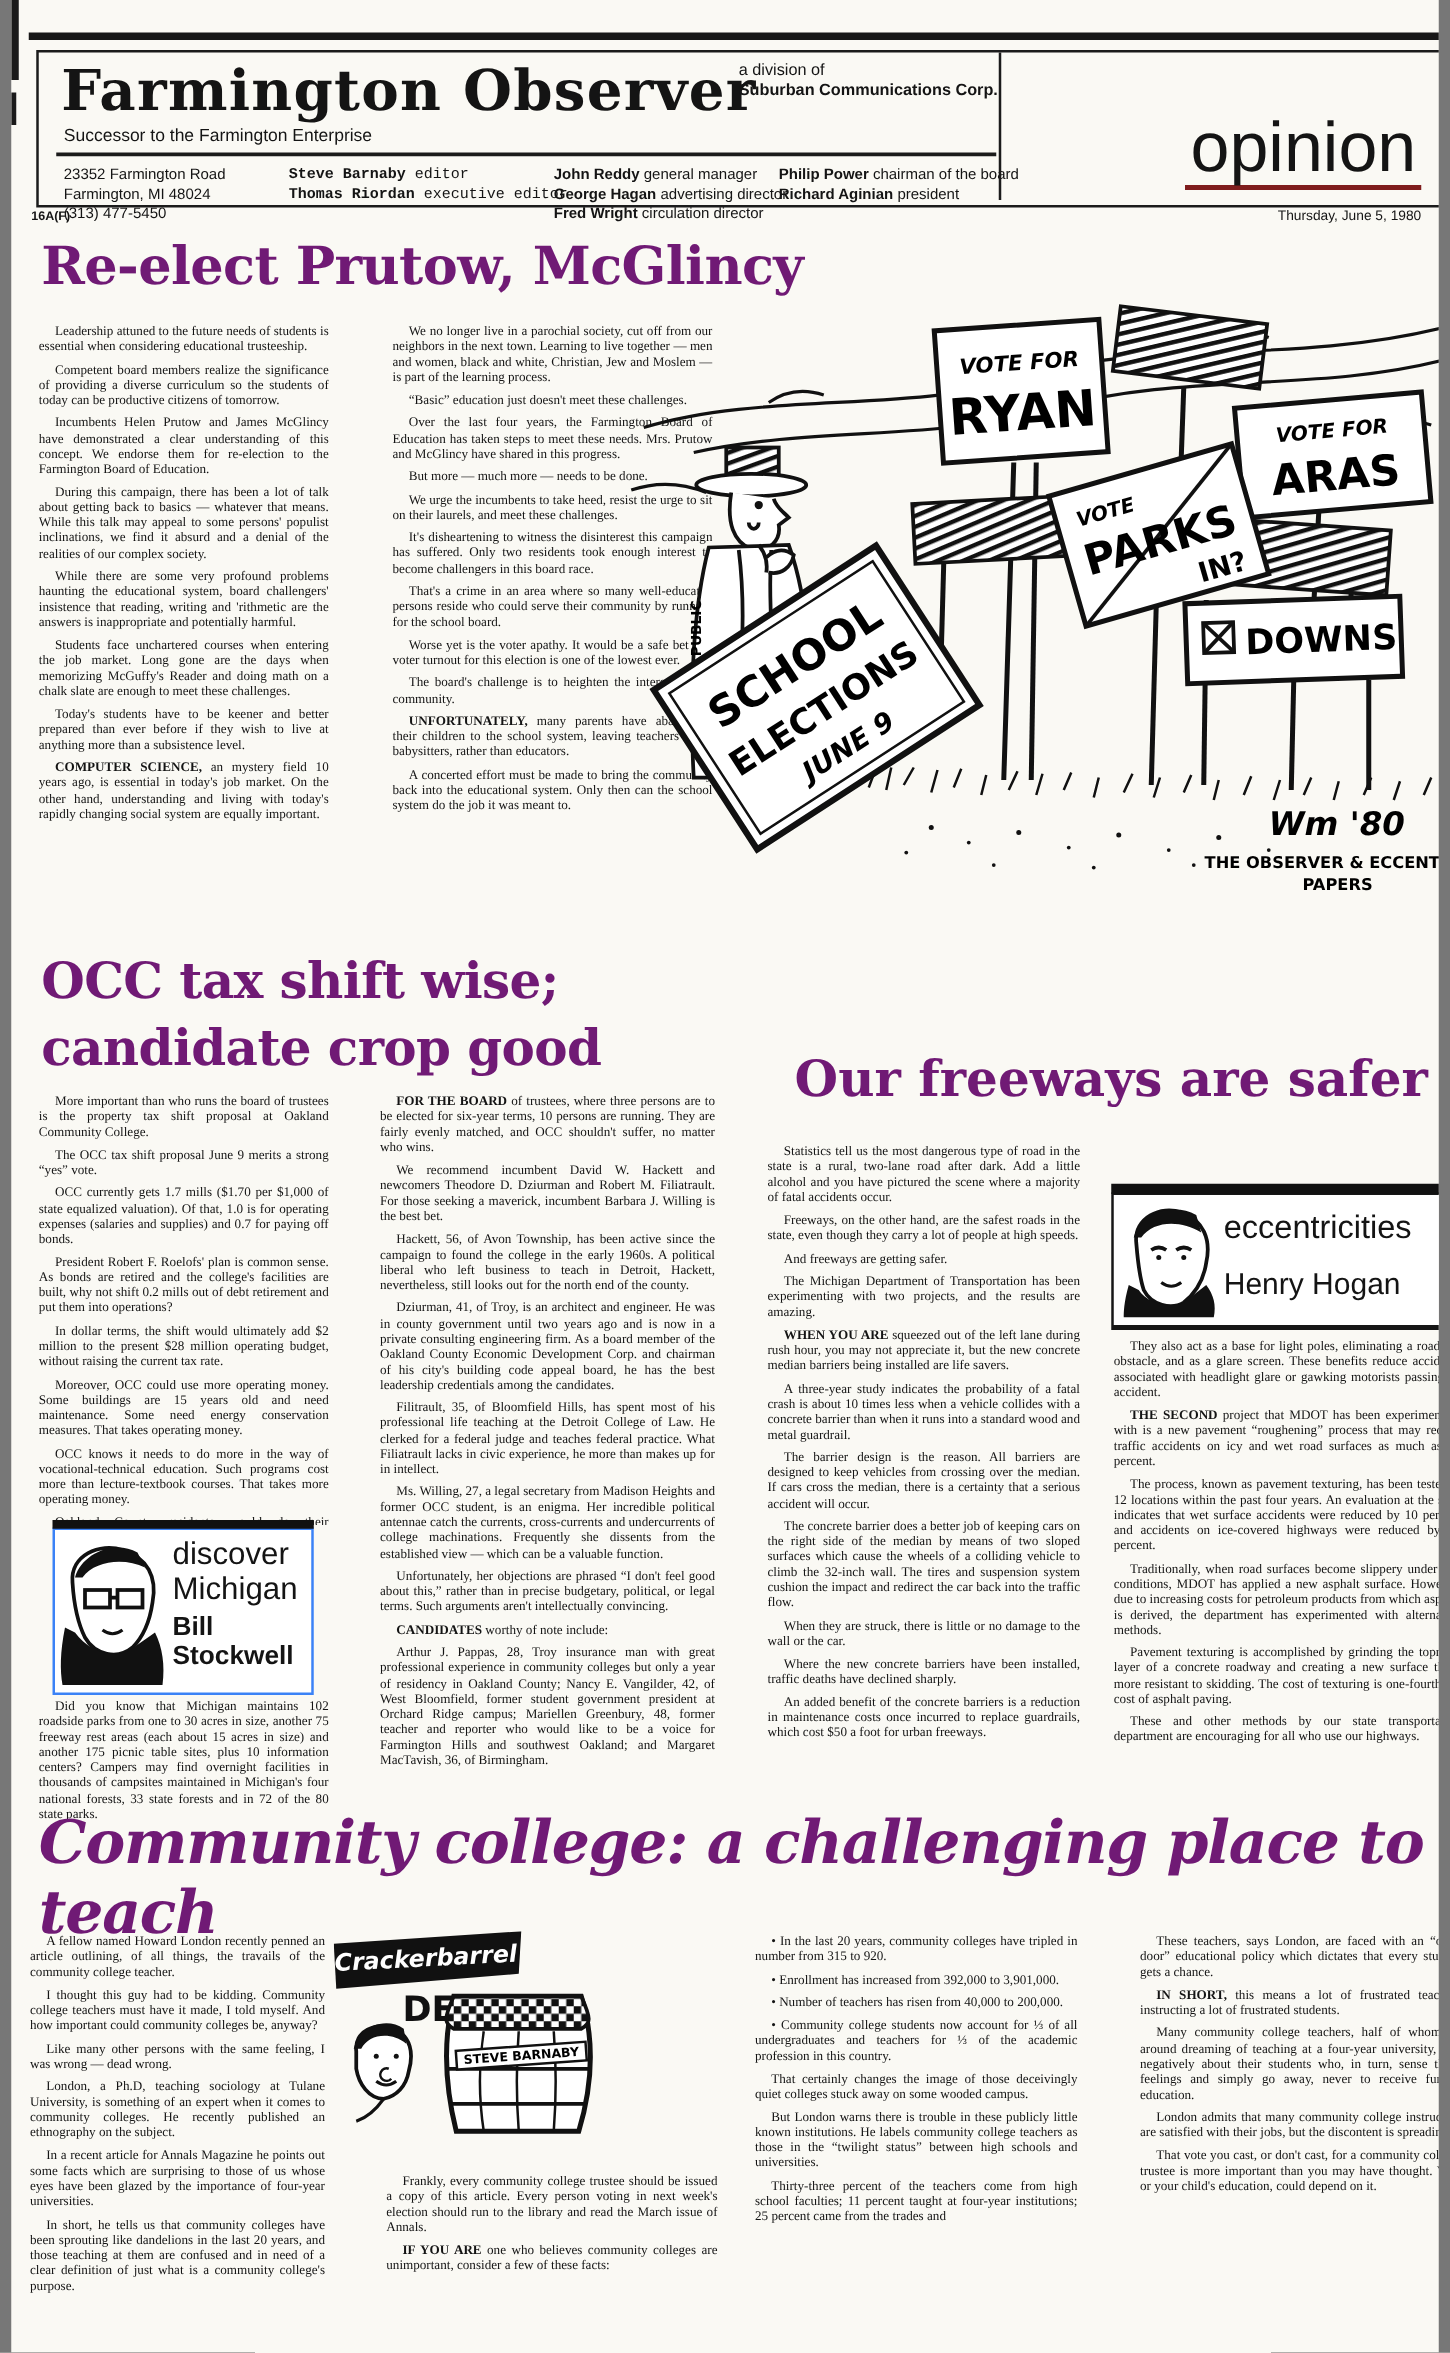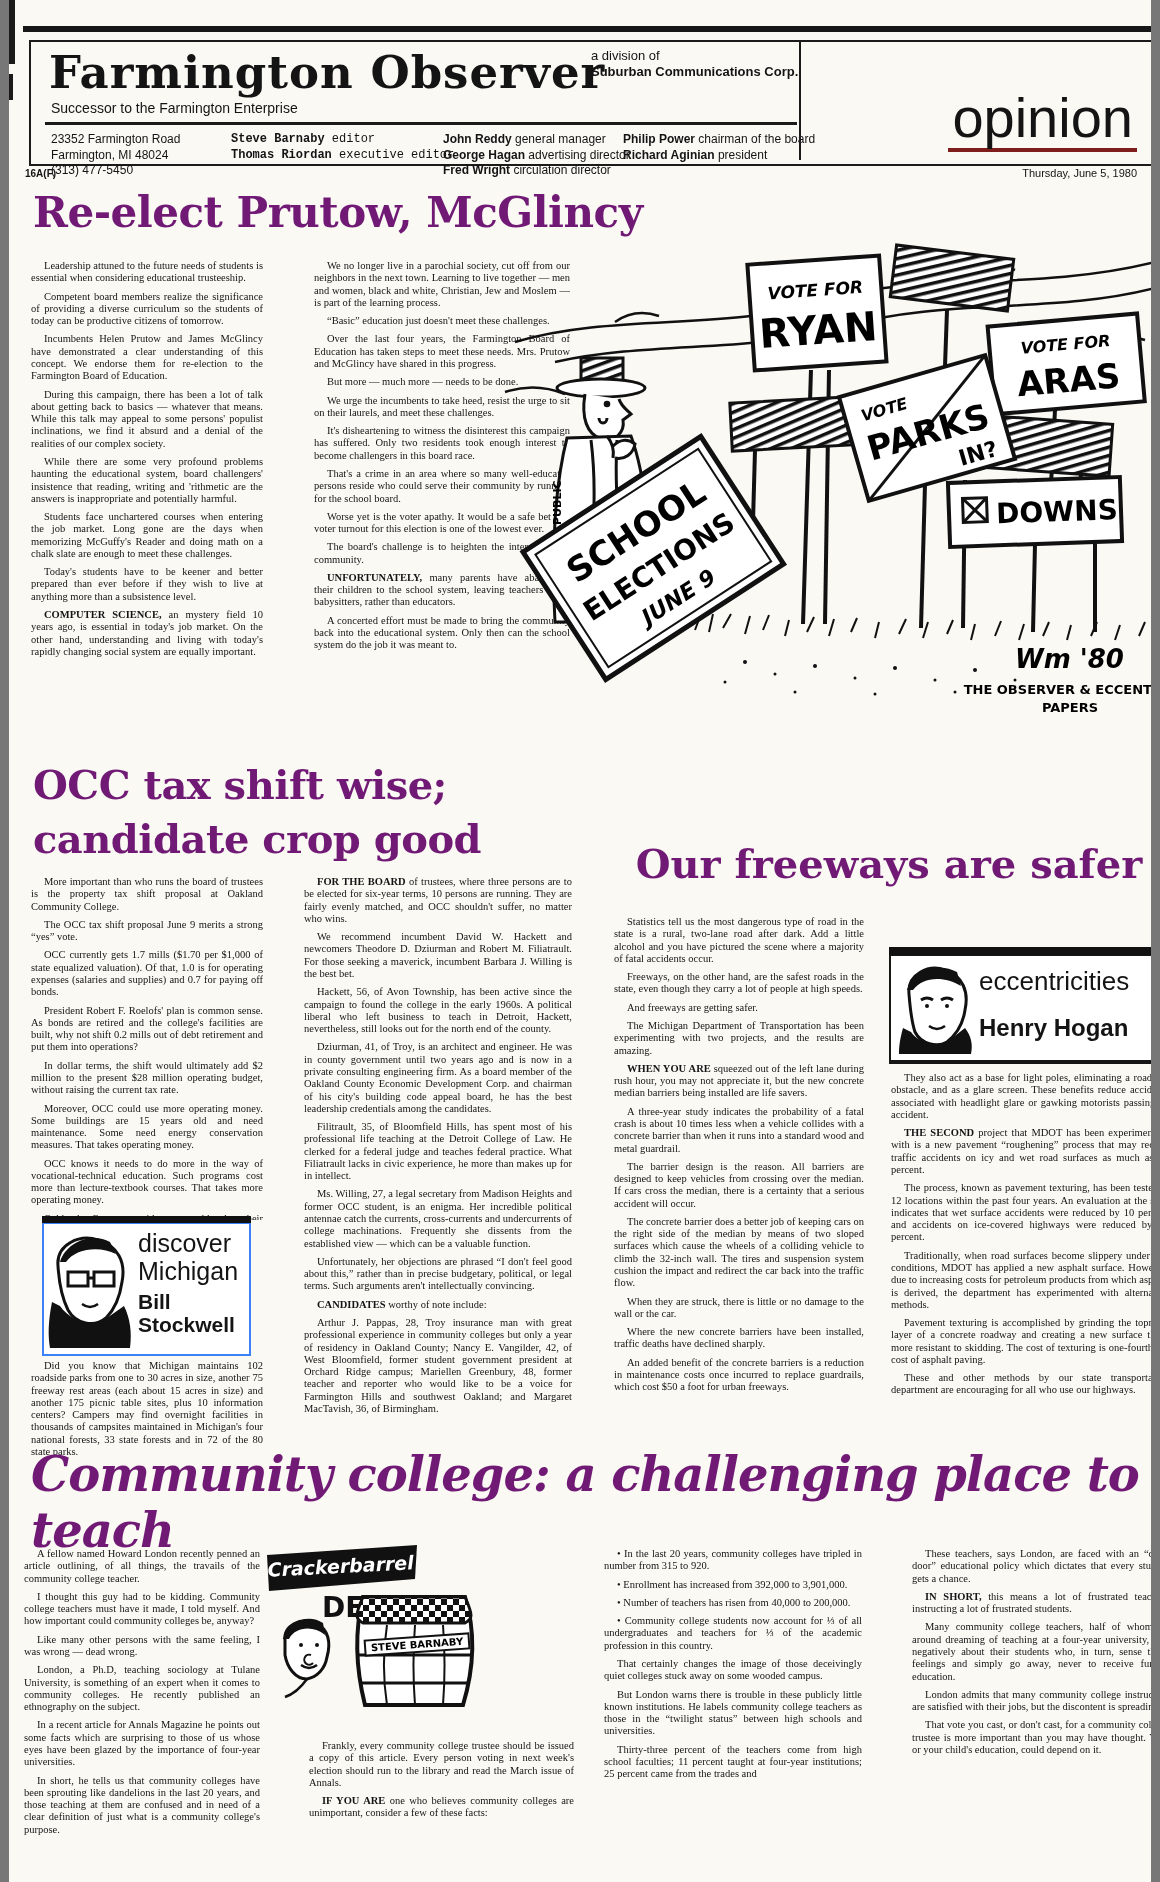--- a/index.html
+++ b/index.html
@@ -50,21 +50,21 @@
   .cc4{left:903px;top:1548px;width:257px;height:332px;}
   
   .dm-box{position:absolute;left:33px;top:1222px;width:205px;height:130px;border:2px solid #3b82f6;background:#fff;}
   .dm-bar{position:absolute;left:-2px;top:-8px;width:209px;height:7px;background:#111;}
   .dm-title{position:absolute;left:94px;top:6px;font-family:"Liberation Sans",sans-serif;font-size:25px;line-height:1.1;}
   .dm-author{position:absolute;left:94px;top:66px;font-family:"Liberation Sans",sans-serif;font-weight:bold;font-size:21px;line-height:1.1;}
   
   .ecc-box{position:absolute;left:880px;top:954px;width:280px;height:104px;border:2px solid #161616;border-bottom-width:4px;background:#fff;}
   .ecc-bar{position:absolute;left:-2px;top:-9px;width:284px;height:8px;background:#111;}
   .ecc-title{position:absolute;left:88px;top:10px;font-family:"Liberation Sans",sans-serif;font-size:26px;}
-  .ecc-author{position:absolute;left:88px;top:58px;font-family:"Liberation Sans",sans-serif;font-weight:bold;font-size:24px;}
+  .ecc-author{position:absolute;left:88px;top:58px;font-family:"Liberation Sans",sans-serif;font-weight:normal;font-size:24px;}
   .portrait{position:absolute;}
   svg text{font-family:"DejaVu Sans",sans-serif;}
   .sign-txt{font-weight:bold;}
 </style>
 </head>
 <body>
 
 <div class="page">
 
   <div class="edge-smudge"></div>

